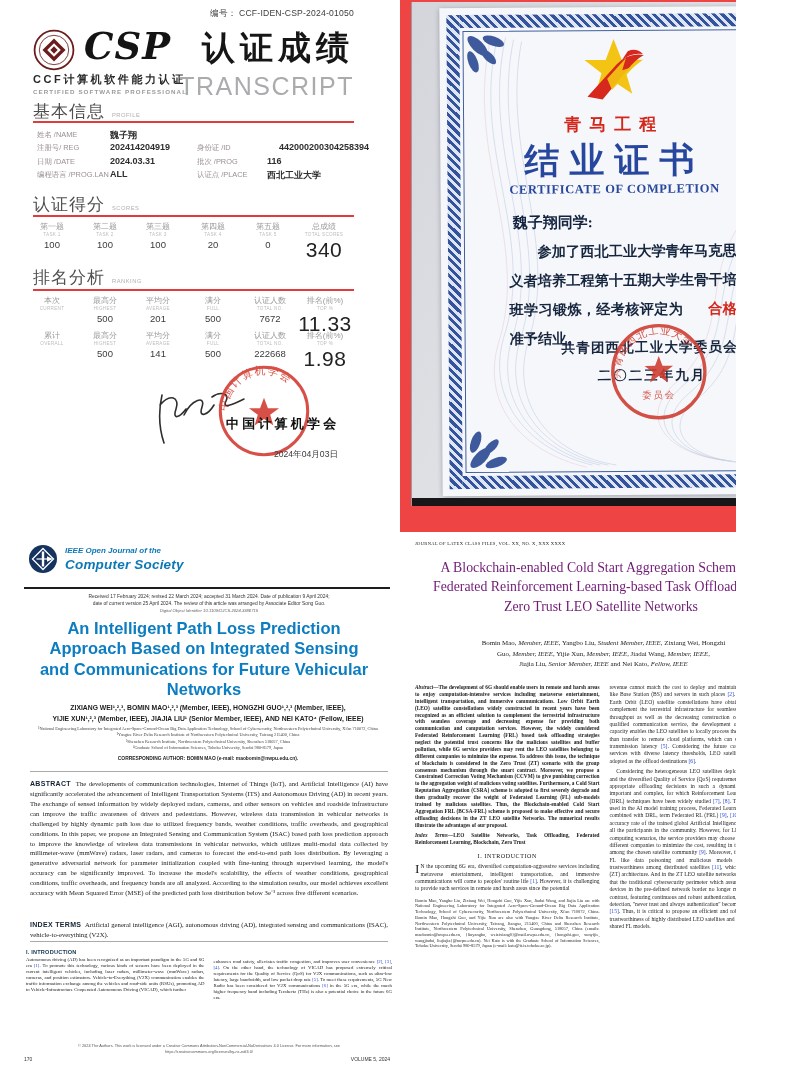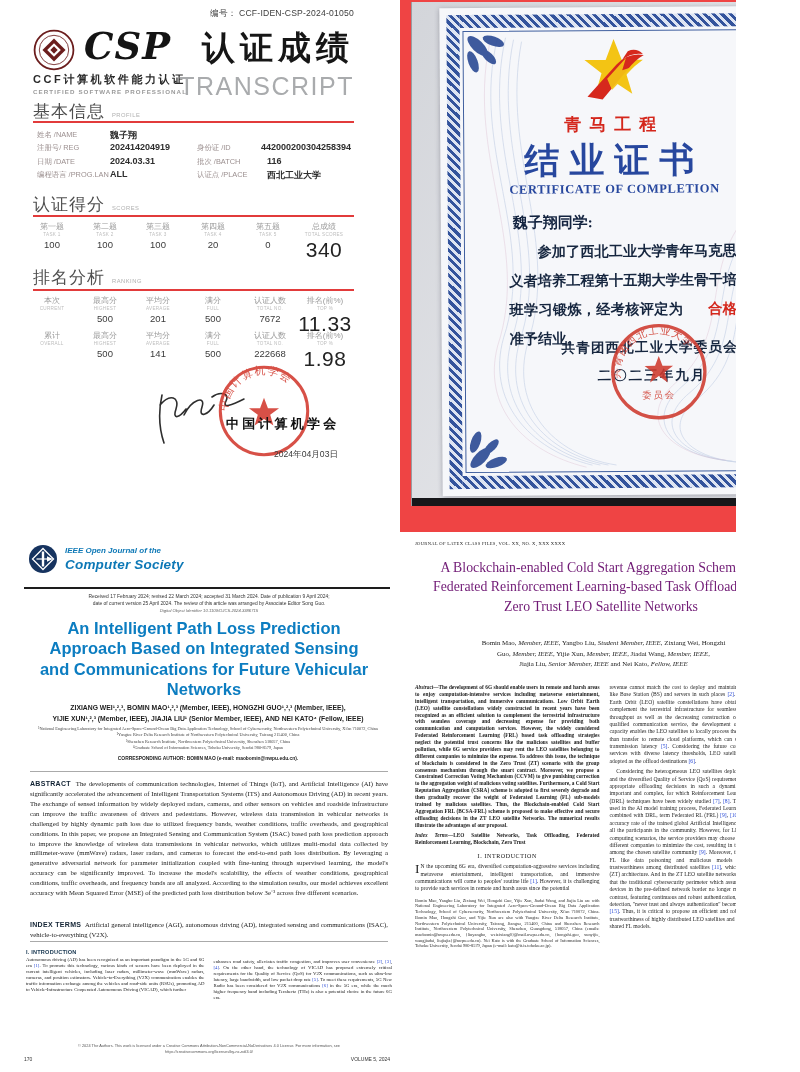--- a/index.html
+++ b/index.html
@@ -123,22 +123,22 @@
 
     <div class="a f-label" style="left:37px;top:130px">姓名 /NAME</div>
     <div class="a f-value" style="left:110px;top:129px">魏子翔</div>
     <div class="a f-label" style="left:37px;top:143px">注册号/ REG</div>
     <div class="a f-value" style="left:110px;top:142px">202414204919</div>
     <div class="a f-label" style="left:37px;top:156.5px">日期 /DATE</div>
     <div class="a f-value" style="left:110px;top:155.5px">2024.03.31</div>
     <div class="a f-label" style="left:37px;top:170px">编程语言 /PROG.LAN</div>
     <div class="a f-value" style="left:110px;top:169px">ALL</div>
     <div class="a f-label" style="left:197px;top:143px">身份证 /ID</div>
-    <div class="a f-value" style="left:261px;top:142px">442000200304258394</div>
-    <div class="a f-label" style="left:197px;top:156.5px">批次 /BATCH</div>
+    <div class="a f-value" style="left:279px;top:142px">442000200304258394</div>
+    <div class="a f-label" style="left:197px;top:156.5px">批次 /PROG</div>
     <div class="a f-value" style="left:267px;top:155.5px">116</div>
     <div class="a f-label" style="left:197px;top:170px">认证点 /PLACE</div>
     <div class="a f-value" style="left:267px;top:169px">西北工业大学</div>
 
     <div class="a t-sec" style="top:193px">
       <span class="h">认证得分</span><span class="e">SCORES</span>
     </div>
     <div class="a t-rule" style="top:215px"></div>
 
     <div class="a cell" style="left:24px;top:221px;width:56px">

